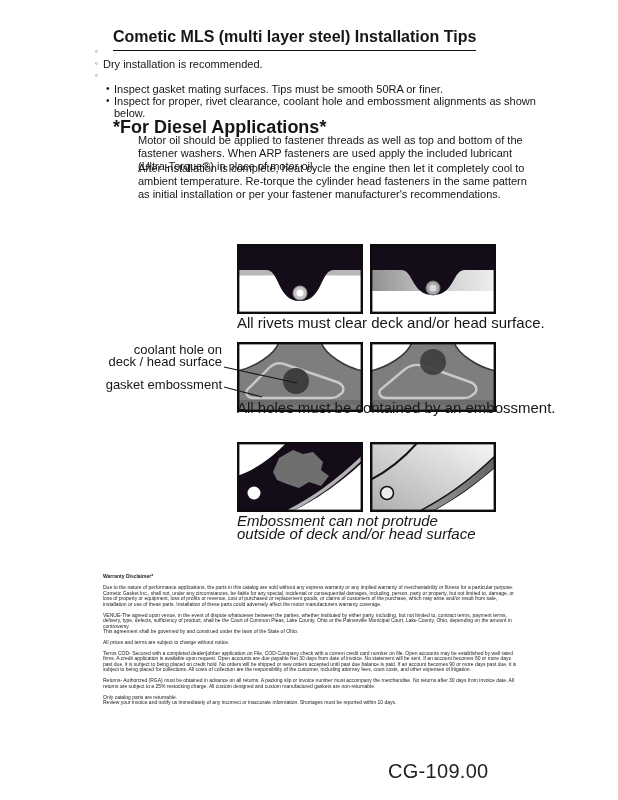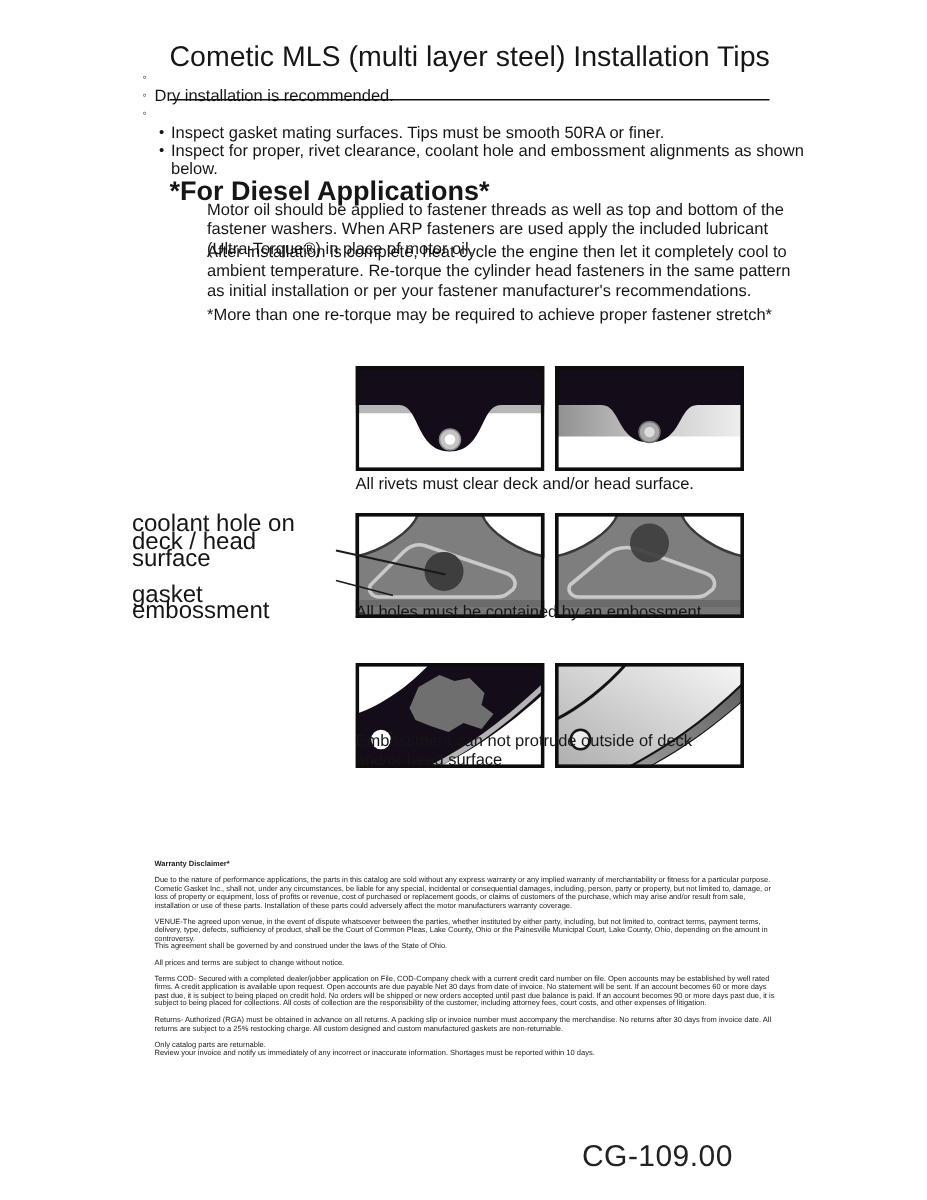--- a/index.html
+++ b/index.html
@@ -2,35 +2,35 @@
 <html><head>
 <meta charset="utf-8">
 <style>
   html,body{margin:0;padding:0;background:#ffffff;}
   .page{
     position:relative;width:618px;height:800px;background:#ffffff;
     font-family:"Liberation Sans","DejaVu Sans",sans-serif;color:#161616;overflow:hidden;
   }
   .abs{position:absolute;}
   .doc-title{
-    left:113px;top:28px;font-size:19px;font-weight:normal;
-    border-bottom:1.6px solid #111;padding-bottom:16px;white-space:nowrap;
+    left:113px;top:28px;font-size:16px;font-weight:bold;
+    border-bottom:1.6px solid #111;padding-bottom:4px;white-space:nowrap;
   }
   .bullets{left:95px;top:46px;width:470px;font-size:11px;line-height:12.2px;}
   .b-row{display:flex;align-items:flex-start;}
   .b-row .mk{width:8px;font-size:8px;line-height:12.2px;flex:0 0 8px;}
   .b-row.sub{margin-left:11px;}
   .b-row.sub .mk{font-size:10px;}
   .h2{font-size:18px;font-weight:bold;white-space:nowrap;}
   .para{font-size:11px;line-height:13.2px;width:398px;margin-left:25px;}
   .fig-label{width:126px;text-align:center;font-size:14px;letter-spacing:0.4px;margin-top:44px;}
-  .caption{font-size:11px;line-height:12.5px;}
+  .caption{font-size:15px;line-height:12.5px;}
   .fig-box{width:126px;height:70px;}
   .fig-box svg{display:block;}
-  .callouts{left:88px;top:344px;width:134px;font-size:16px;line-height:11.5px;}
+  .callouts{left:88px;top:344px;width:134px;text-align:right;font-size:13px;line-height:11.5px;}
   .callouts .lbl2{margin-top:12px;}
   .legal{left:103px;top:574px;width:418px;font-size:5px;line-height:5.45px;color:#222;}
   .legal .lg-h{font-weight:bold;margin-bottom:6px;}
   .legal p{margin:0 0 5.5px 0;}
   .legal p.tight{margin-bottom:0;}
   .footer-code{left:388px;top:760px;font-size:20px;letter-spacing:0.3px;color:#222;}
 </style>
 </head>
 <body>
 
@@ -55,21 +55,20 @@
     </div>
     <div class="b-row sub">
       <span class="mk">•</span>
       <span>Inspect for proper, rivet clearance, coolant hole and embossment alignments as shown below.</span>
     </div>
   </div>
 
   <div class="abs h2" style="left:113px;top:117px;">*For Diesel Applications*</div>
   <div class="abs para" style="left:113px;top:134px;">Motor oil should be applied to fastener threads as well as top and bottom of the fastener washers. When ARP fasteners are used apply the included lubricant (Ultra-Torque®) in place of motor oil.</div>
   <div class="abs para" style="left:113px;top:162px;">After Installation is complete, heat cycle the engine then let it completely cool to ambient temperature. Re-torque the cylinder head fasteners in the same pattern as initial installation or per your fastener manufacturer's recommendations.</div>
-  <div class="abs para" style="left:113px;top:204px;">*More than one re-torque may be required to achieve proper fastener stretch*</div>
 
   <div class="abs fig-label" style="left:237px;top:229px;">RIGHT</div>
   <div class="abs fig-label" style="left:370px;top:229px;">WRONG</div>
 
   <div class="abs fig-box" style="left:237px;top:244px;">
     <svg width="126" height="70" viewBox="0 0 126 70">
       <rect width="126" height="70" fill="#ffffff"></rect>
       <rect y="26" width="126" height="5.5" fill="#b7b7b7"></rect>
       <path d="M0,0 H126 V26 H97 C83,26 86,57 63,57 C40,57 43,26 29,26 H0 Z" fill="#150c19"></path>
       <circle cx="63" cy="49" r="7" fill="#c4c4c4" stroke="#8d8d8d" stroke-width="1"></circle>
@@ -172,21 +171,21 @@
       </defs>
       <rect width="126" height="70" fill="url(#g3a)"></rect>
       <path d="M48,0 C34,16 16,30 0,38" fill="none" stroke="#141414" stroke-width="2"></path>
       <path d="M126,13 C96,42 74,56 48,70 L62,70 C86,57 104,44 126,25 Z" fill="url(#g3b)" stroke="#141414" stroke-width="1.4"></path>
       <path d="M126,25 C104,44 86,57 62,70 H126 Z" fill="#ffffff"></path>
       <circle cx="17" cy="51" r="6.5" fill="#ededed" stroke="#161616" stroke-width="1.6"></circle>
       <rect x="1.2" y="1.2" width="123.6" height="67.6" fill="none" stroke="#0d0d0d" stroke-width="2.4"></rect>
     </svg>
   </div>
 
-  <div class="abs caption" style="left:237px;top:488px;width:252px;">Embossment can not protrude outside of deck and/or head surface</div>
+  <div class="abs caption" style="left:237px;top:515px;width:252px;font-style:italic;">Embossment can not protrude outside of deck and/or head surface</div>
 
   <div class="abs legal">
     <div class="lg-h">Warranty Disclaimer*</div>
     <p>Due to the nature of performance applications, the parts in this catalog are sold without any express warranty or any implied warranty of merchantability or fitness for a particular purpose.  Cometic Gasket Inc., shall not, under any circumstances, be liable for any special, incidental or consequential damages, including, person, party or property, but not limited to, damage, or loss of property or equipment, loss of profits or revenue, cost of purchased or replacement goods, or claims of customers of the purchase, which may arise and/or result from sale, installation or use of these parts.  Installation of these parts could adversely affect the motor manufacturers warranty coverage.</p>
     <p class="tight">VENUE-The agreed upon venue, in the event of dispute whatsoever between the parties, whether instituted by either party, including, but not limited to, contract terms, payment terms, delivery, type, defects, sufficiency of product, shall be the Court of Common Pleas, Lake County, Ohio or the Painesville Municipal Court, Lake County, Ohio, depending on the amount in controversy.</p>
     <p>This agreement shall be governed by and construed under the laws of the State of Ohio.</p>
     <p>All prices and terms are subject to change without notice.</p>
     <p>Terms COD- Secured with a completed dealer/jobber application on File, COD-Company check with a current credit card number on file.  Open accounts may be established by well rated firms.  A credit application is available upon request.  Open accounts are due payable Net 30 days from date of invoice.  No statement will be sent.  If an account becomes 60 or more days past due, it is subject to being placed on credit hold.  No orders will be shipped or new orders accepted until past due balance is paid.  If an account becomes 90 or more days past due, it is subject to being placed for collections.  All costs of collection are the responsibility of the customer, including attorney fees, court costs, and other expenses of litigation.</p>
     <p>Returns- Authorized (RGA) must be obtained in advance on all returns.  A packing slip or invoice number must accompany the merchandise.  No returns after 30 days from invoice date.  All returns are subject to a 25% restocking charge.  All custom designed and custom manufactured gaskets are non-returnable.</p>
     <p class="tight">Only catalog parts are returnable.</p>

